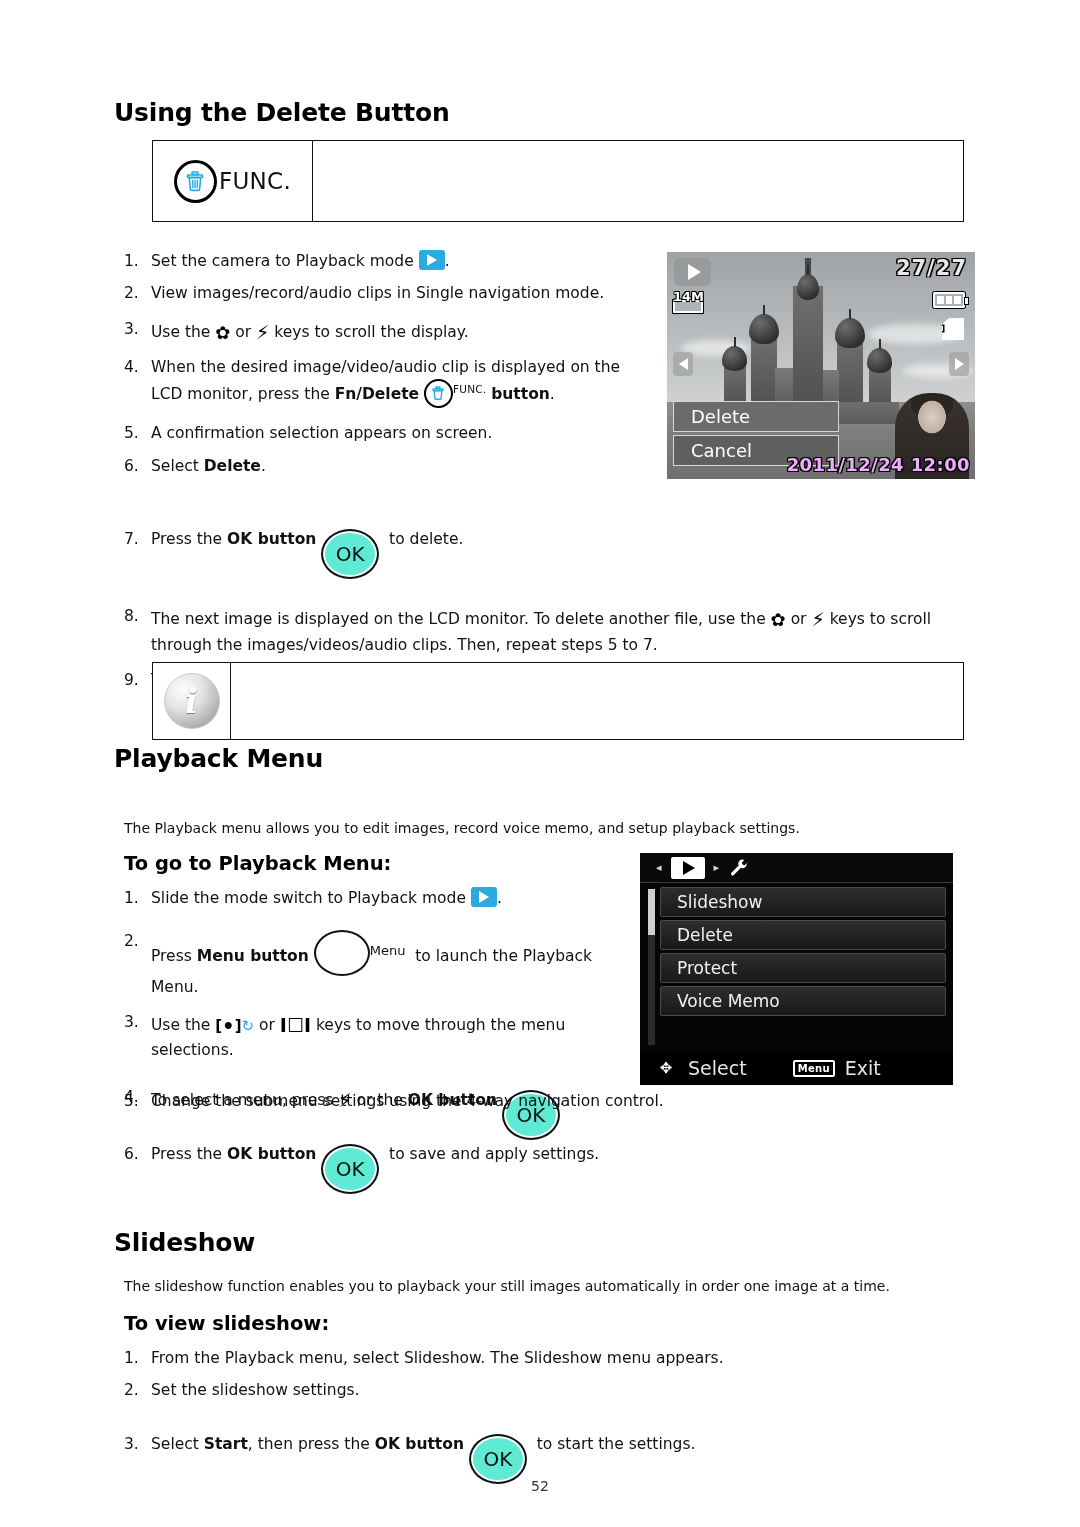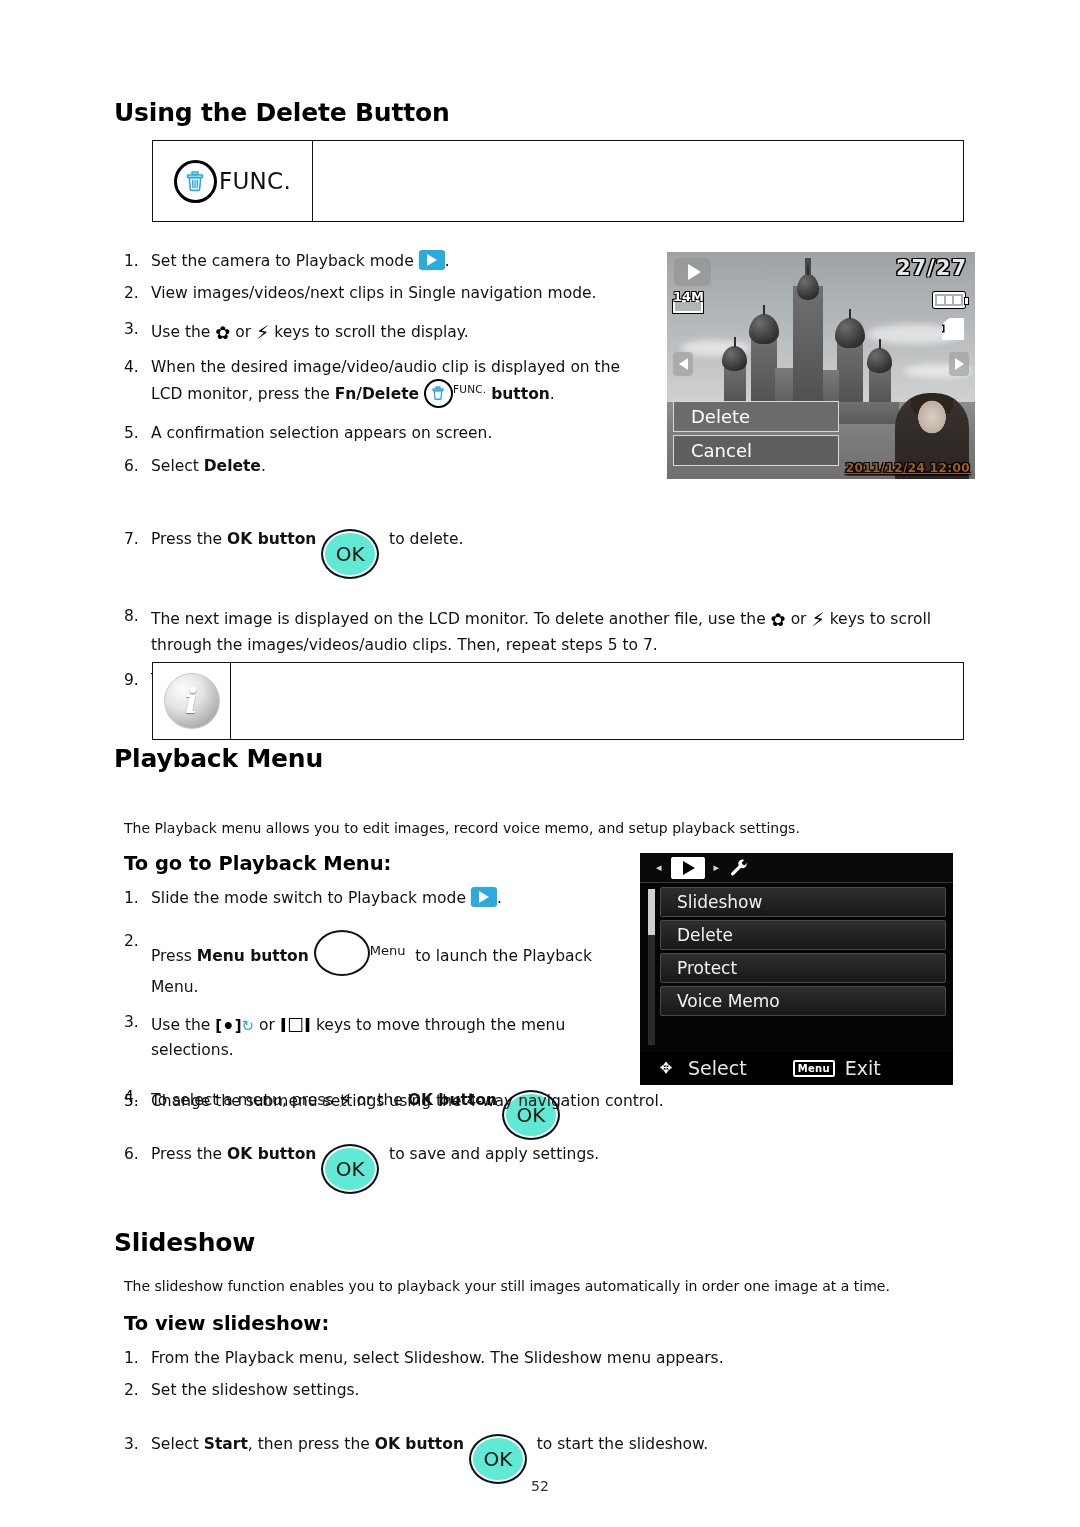--- a/index.html
+++ b/index.html
@@ -251,24 +251,23 @@
     height:31px; background:#5f5f5f;
     border:1px solid #d8d8d8;
     display:flex; align-items:center;
     padding-left:17px;
     font-size:18px; color:#ffffff;
     margin-bottom:3px;
   }
   .confirm .row.sel { background:#6b6b6b; }
   .datestamp {
     position:absolute; right:5px; bottom:4px;
-    font-size:12px; font-weight:bold; letter-spacing:0.4px;
-    color:#a16207;
+    font-size:18px; font-weight:bold; letter-spacing:0.4px;
+    color:#f0abfc;
     text-shadow:-1.3px -1.3px 0 #000,1.3px -1.3px 0 #000,-1.3px 1.3px 0 #000,1.3px 1.3px 0 #000;
-    text-decoration:underline;
   }
 
   
   #lcd-menu { width:313px; height:232px; }
   .mtabs {
     height:30px; background:#0a0a0a;
     display:flex; align-items:center; gap:9px; padding-left:16px;
     border-bottom:1px solid #3b3b3b;
   }
   .mtab-ar { color:#d8d8d8; font-size:11px; }
@@ -357,21 +356,21 @@
 
   <div class="list" style="left:124px; top:250px; width:520px;">
 
     <div class="li" style="margin-bottom:9px;">
       <span class="num">1.</span>
       <span class="txt"><span>Set the camera to Playback mode </span><span class="ic play-chip"></span><span>.</span></span>
     </div>
 
     <div class="li" style="margin-bottom:12px;">
       <span class="num">2.</span>
-      <span class="txt">View images/videos/next clips in Single navigation mode.</span>
+      <span class="txt">View images/record/audio clips in Single navigation mode.</span>
     </div>
 
     <div class="li" style="margin-bottom:10px;">
       <span class="num">3.</span>
       <span class="txt"><span>Use the </span><span class="flower">✿</span><span> or </span><span class="bolt">⚡</span><span> keys to scroll the display.</span></span>
     </div>
 
     <div class="li" style="margin-bottom:4px;">
       <span class="num">4.</span>
       <span class="txt"><span>When the desired image/video/audio clip is displayed on the LCD monitor, press the </span><span class="b">Fn/Delete</span>&nbsp;<span class="func-inline">
@@ -555,19 +554,19 @@
     <div class="li" style="margin-bottom:9px;">
       <span class="num">1.</span>
       <span class="txt">From the Playback menu, select Slideshow. The Slideshow menu appears.</span>
     </div>
     <div class="li" style="margin-bottom:30px;">
       <span class="num">2.</span>
       <span class="txt">Set the slideshow settings.</span>
     </div>
     <div class="li">
       <span class="num">3.</span>
-      <span class="txt"><span>Select </span><span class="b">Start</span><span>, then press the </span><span class="b">OK button</span>&nbsp;<span class="ok-btn">OK</span>&nbsp;<span> to start the slideshow.</span></span>
+      <span class="txt"><span>Select </span><span class="b">Start</span><span>, then press the </span><span class="b">OK button</span>&nbsp;<span class="ok-btn">OK</span>&nbsp;<span> to start the settings.</span></span>
     </div>
   </div>
 
   <div class="pagenum">52</div>
 
 </div>
 
 </body></html>

